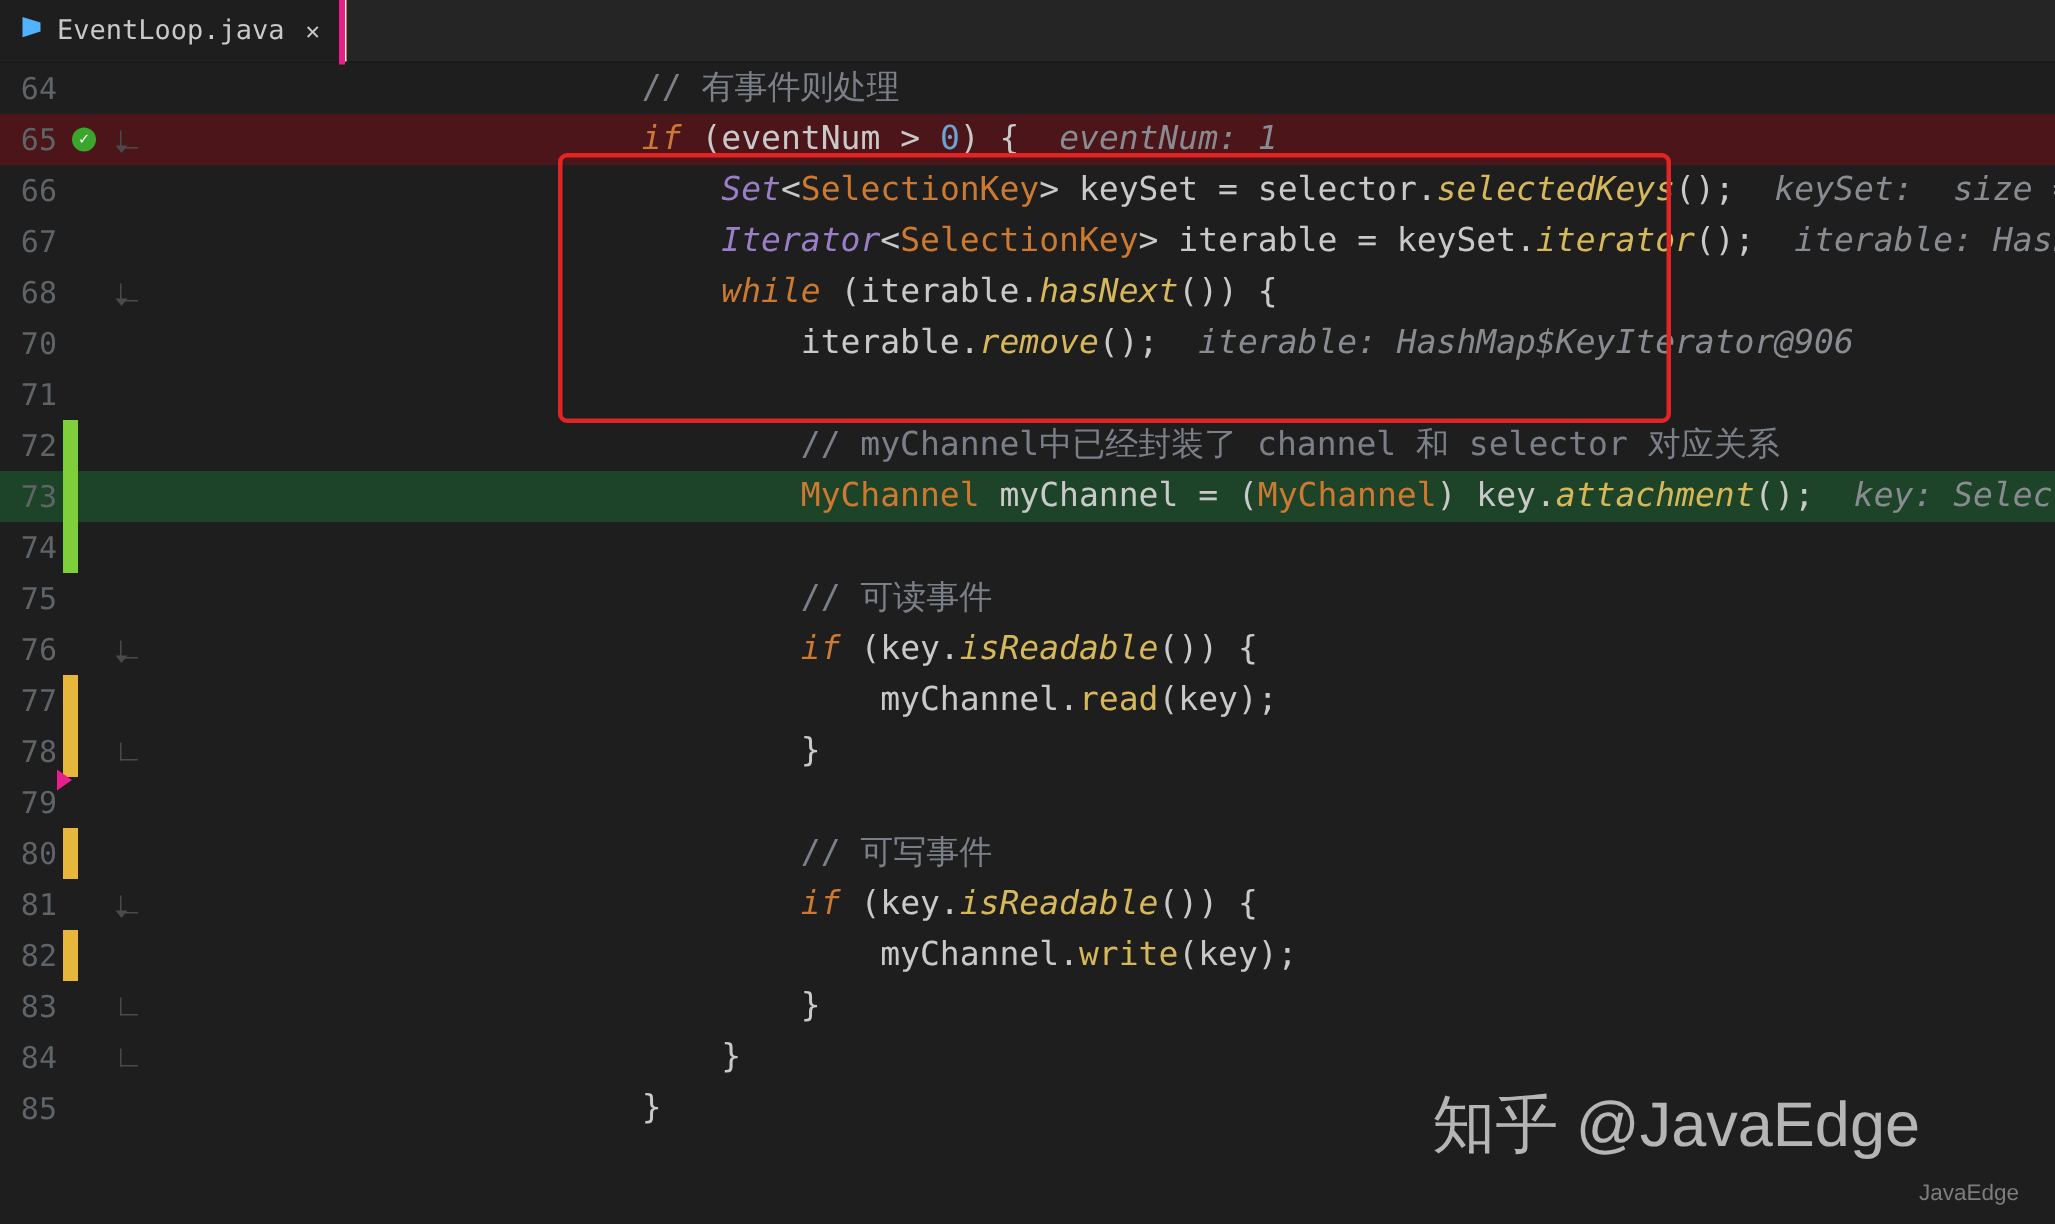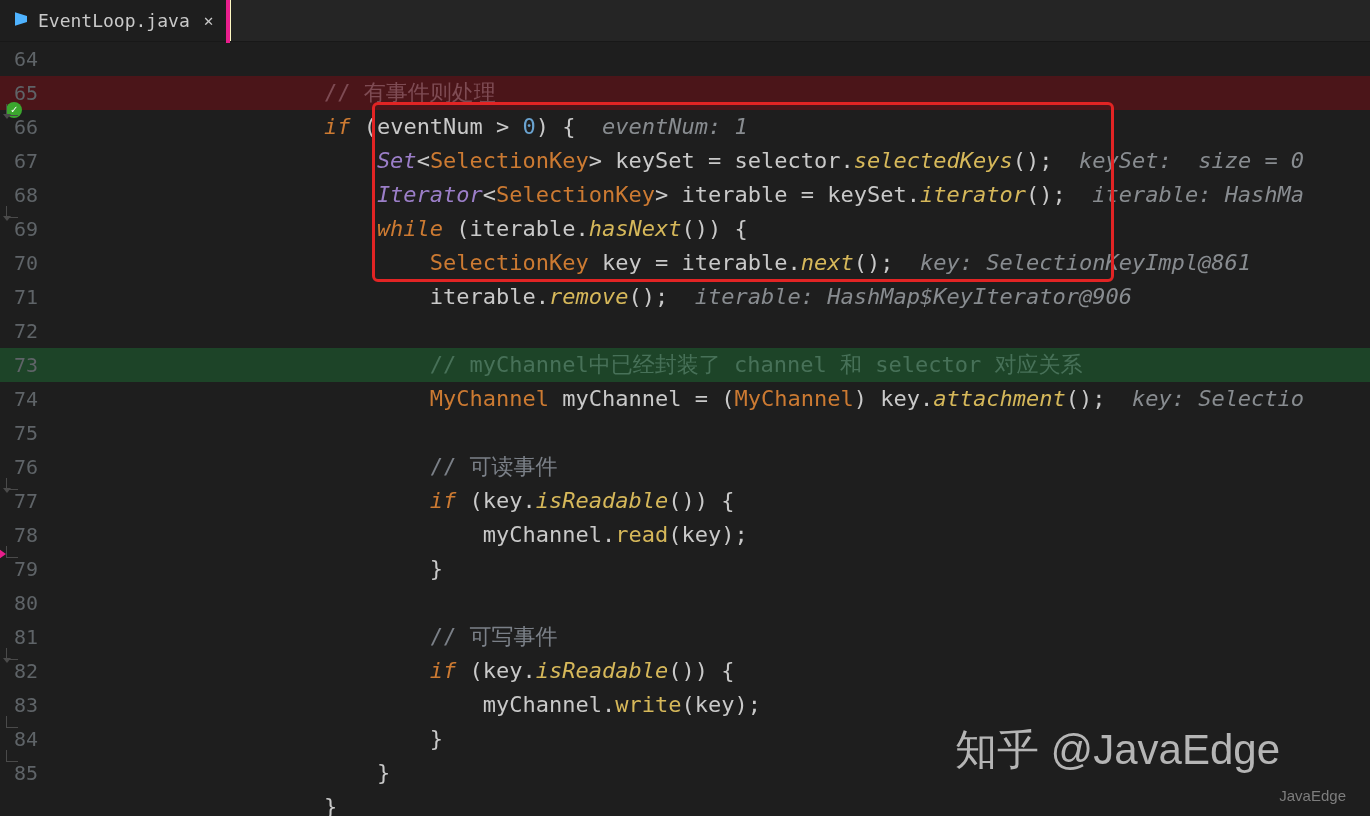--- a/index.html
+++ b/index.html
@@ -54,21 +54,20 @@
     position: relative;
     height: calc(816px - 42px);
     overflow: hidden;
   }
   .line {
     display: flex;
     height: 34px;
     line-height: 34px;
     white-space: pre;
     position: relative;
-    flex-direction: column;
   }
   .linenum {
     width: 42px;
     text-align: right;
     color: #5f6468;
     padding-right: 4px;
     flex-shrink: 0;
     font-size: 20px;
   }
   .gutter2 {
@@ -218,26 +217,20 @@
     <div class="code"><span>                            </span><span class="c-type-i">Iterator</span><span class="c-punct">&lt;</span><span class="c-kw2">SelectionKey</span><span class="c-punct">&gt;</span><span class="c-var"> iterable </span><span class="c-op">=</span><span class="c-var"> keySet.</span><span class="c-method-i">iterator</span><span class="c-punct">();</span><span class="c-hint">  iterable: HashMa</span></div>
   </div>
 
   <div class="line">
     <div class="linenum">68</div>
     <div class="gutter2"></div>
     <div class="gutter3"><span class="fold down"></span></div>
     <div class="code"><span>                            </span><span class="c-kw">while</span><span class="c-punct"> (</span><span class="c-var">iterable.</span><span class="c-method-i">hasNext</span><span class="c-punct">()) {</span></div>
   </div>
 
-  <div class="line">
-    <div class="linenum">69</div>
-    <div class="gutter2"></div>
-    <div class="gutter3"></div>
-    <div class="code"><span>                                </span><span class="c-kw2">SelectionKey</span><span class="c-var"> key </span><span class="c-op">=</span><span class="c-var"> iterable.</span><span class="c-method-i">next</span><span class="c-punct">();</span><span class="c-hint">  key: SelectionKeyImpl@861</span></div>
-  </div>
 
   <div class="line">
     <div class="linenum">70</div>
     <div class="gutter2"></div>
     <div class="gutter3"></div>
     <div class="code"><span>                                </span><span class="c-var">iterable.</span><span class="c-method-i">remove</span><span class="c-punct">();</span><span class="c-hint">  iterable: HashMap$KeyIterator@906</span></div>
   </div>
 
   <div class="line">
     <div class="linenum">71</div>

